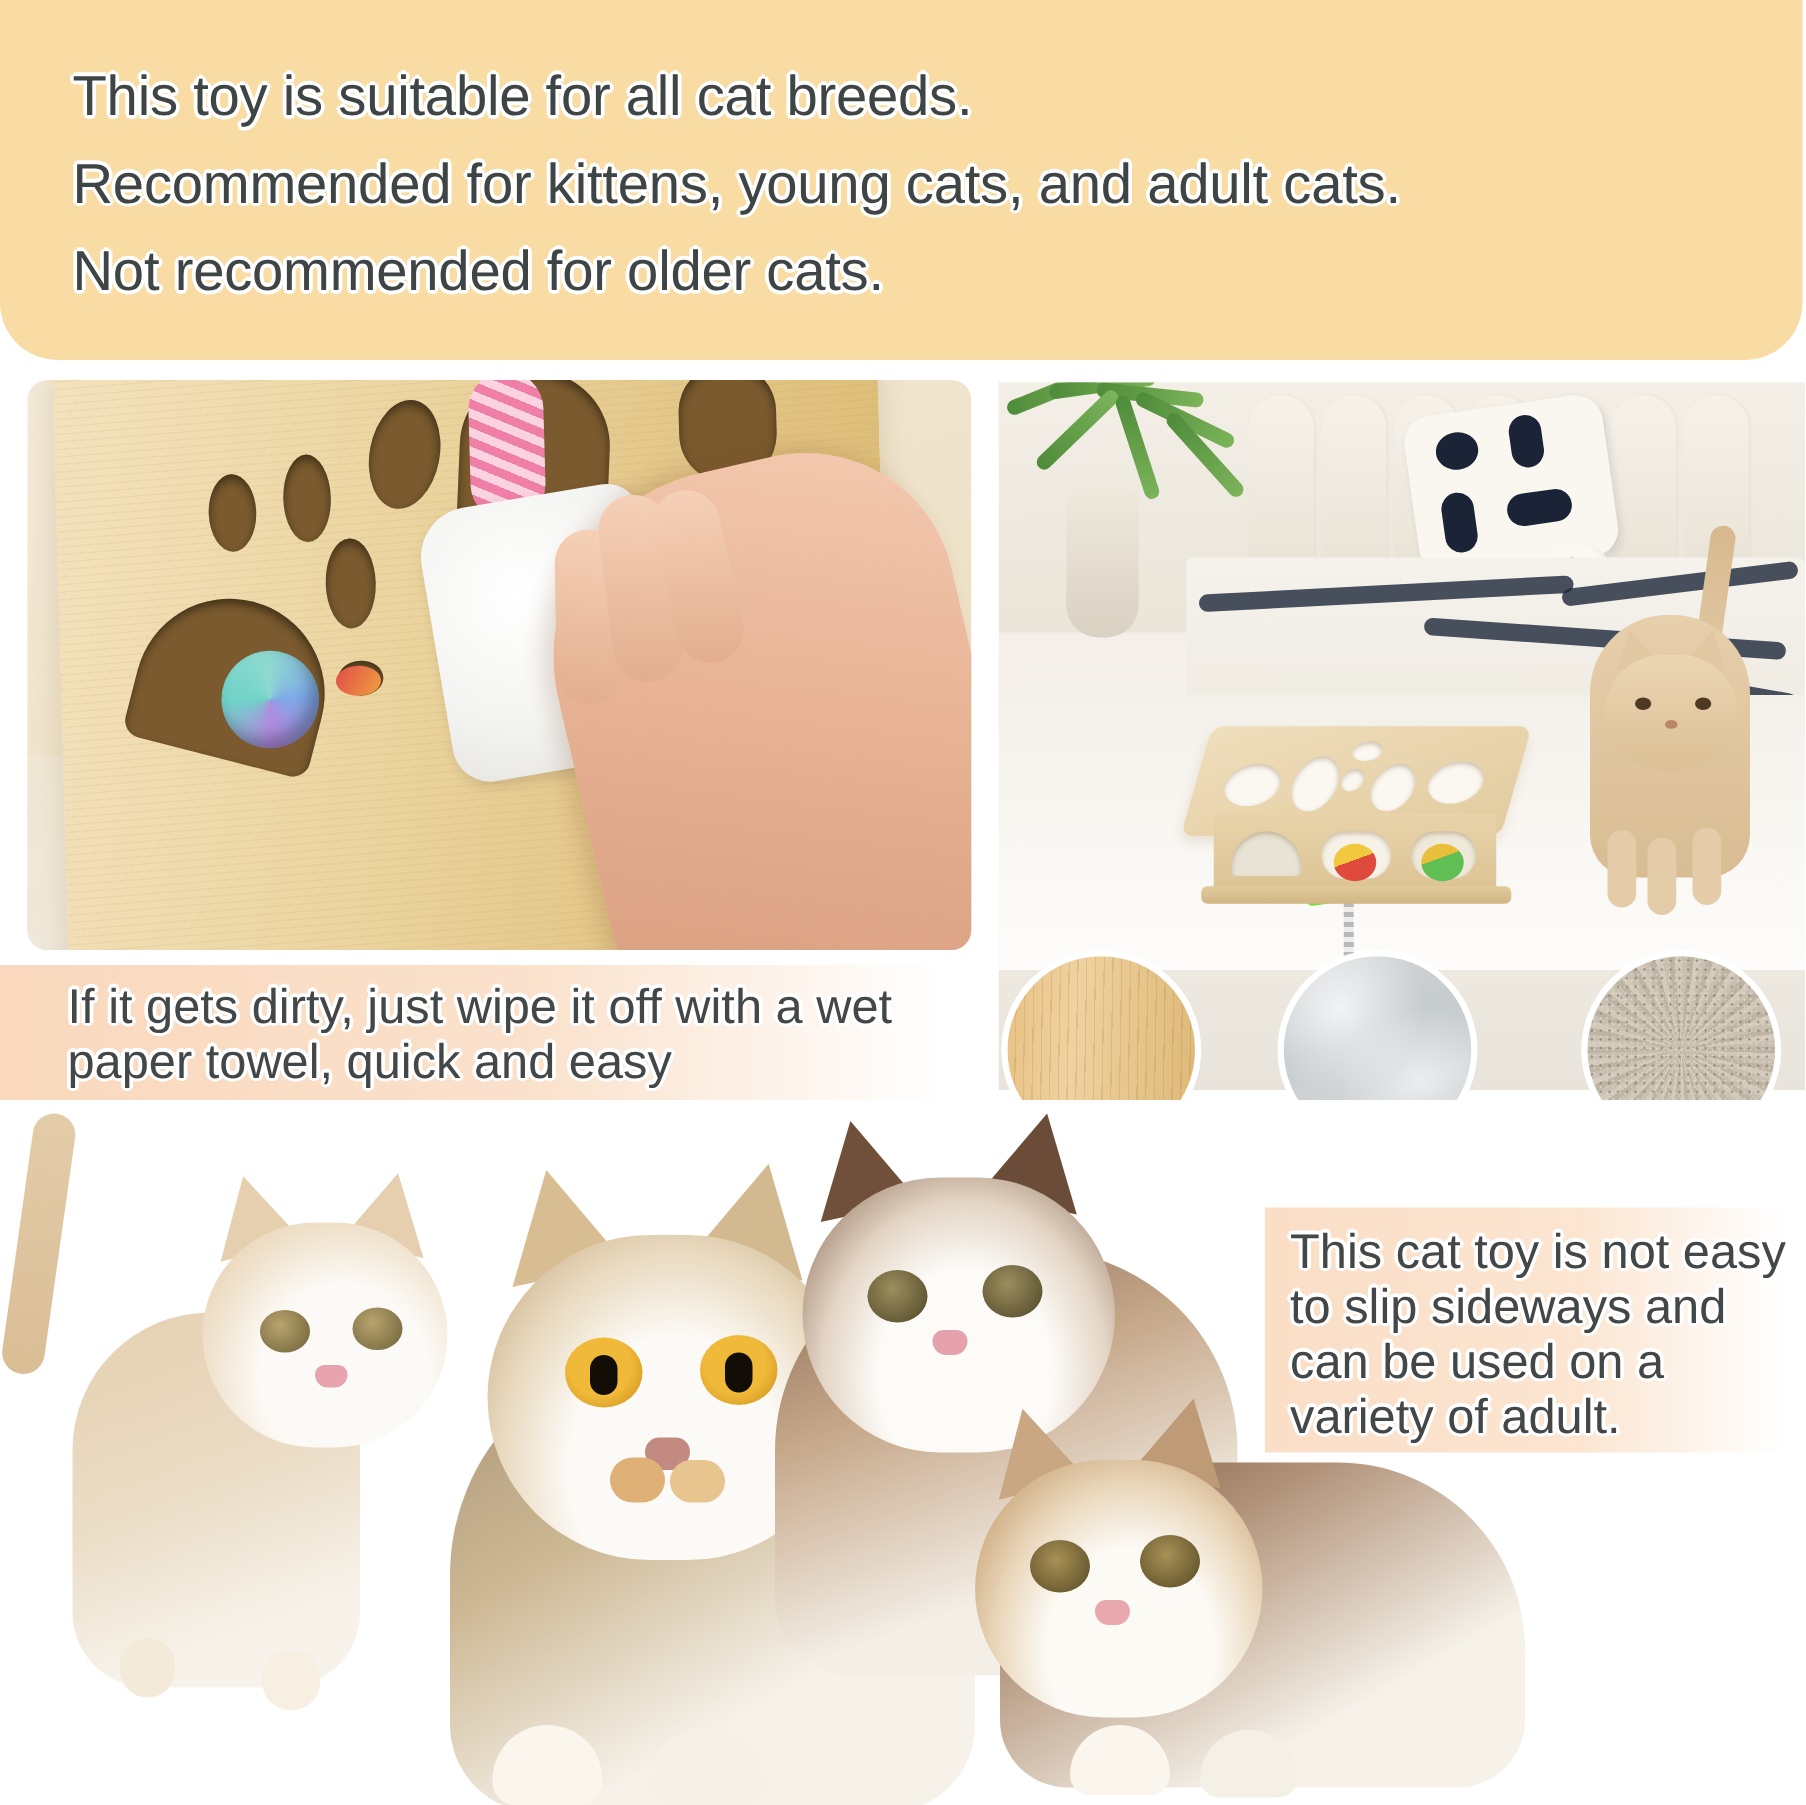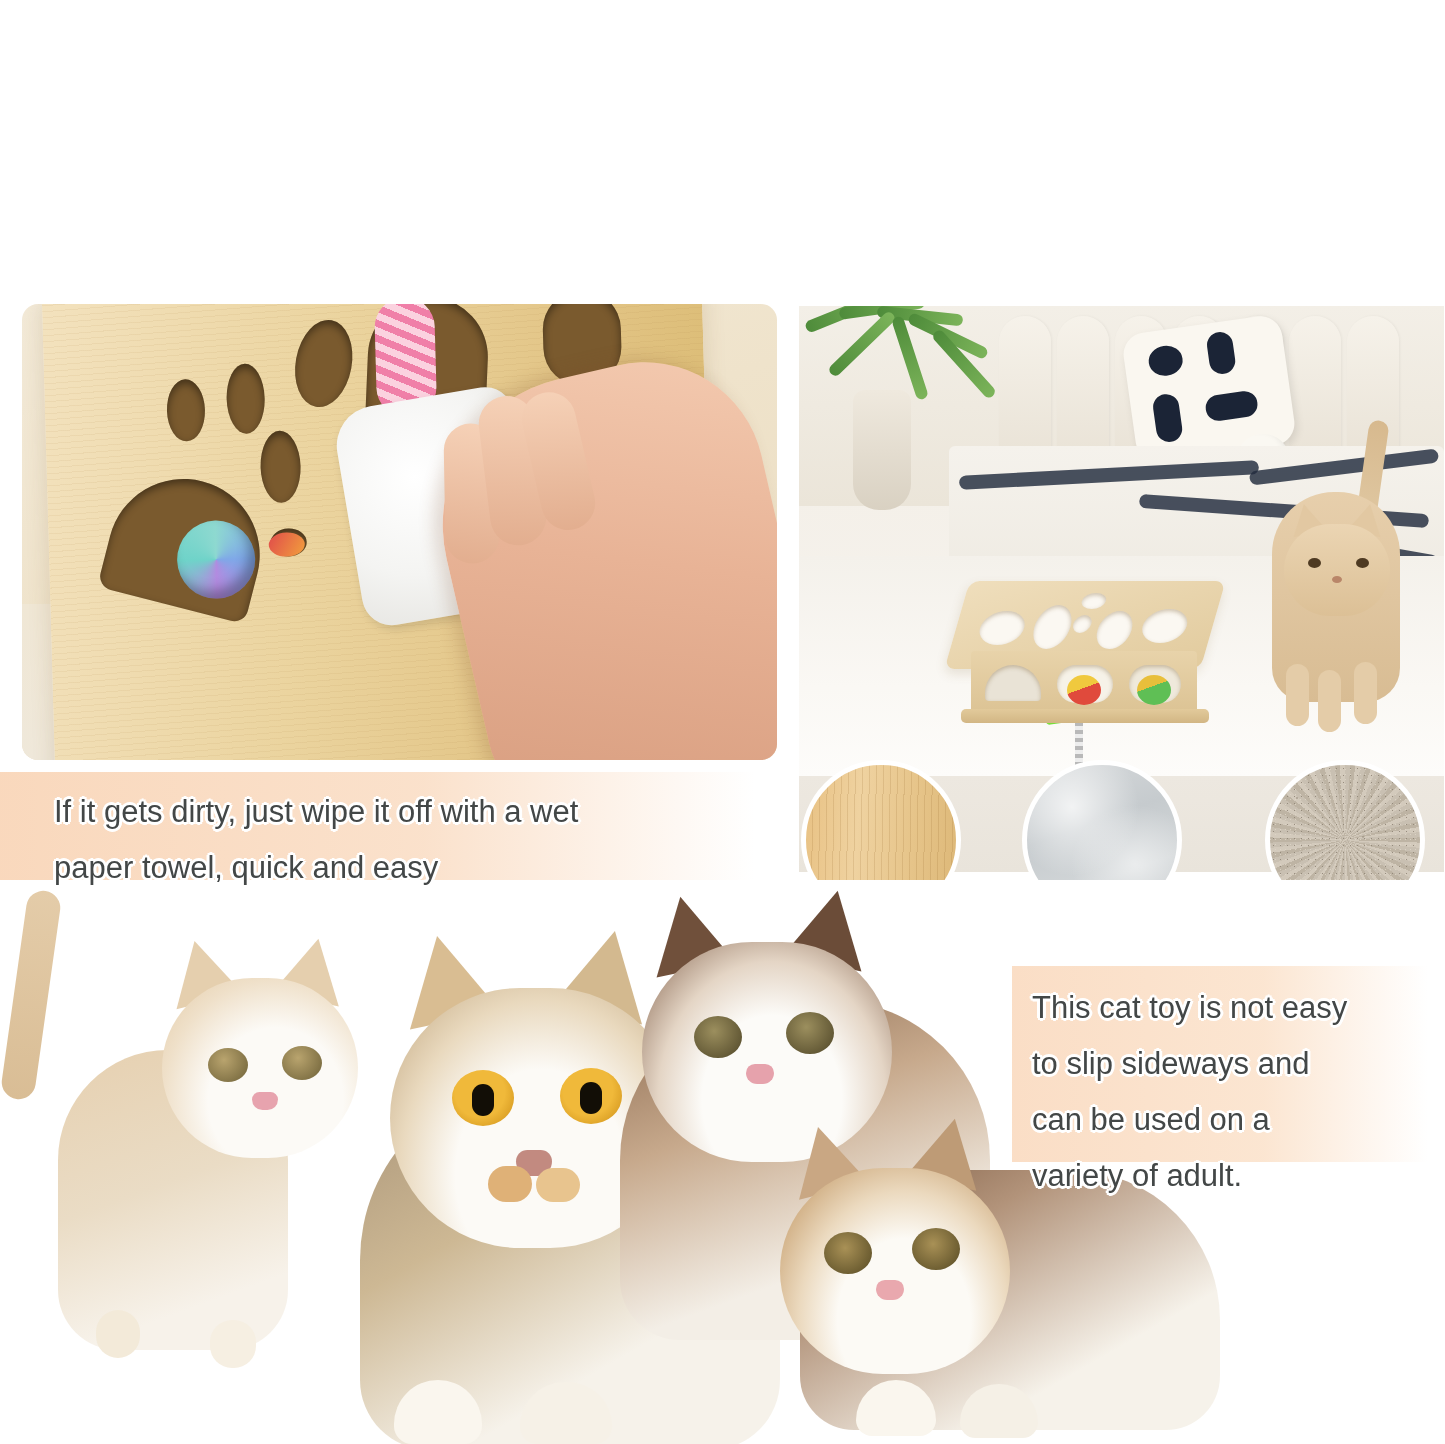--- a/index.html
+++ b/index.html
@@ -164,21 +164,21 @@
     background-image:
       radial-gradient(circle,#8d8375 0.9px,transparent 1px),
       radial-gradient(circle,#ded6c8 0.9px,transparent 1px);
     background-size:7px 7px, 5px 5px;
     background-position:0 0, 3px 2px;
     opacity:.85;}
 
   
   .caption{position:absolute;box-sizing:border-box;}
   .caption-text{
-    font-size:31px;line-height:56px;color:#434747;white-space:pre-line;
+    font-size:39px;line-height:44px;color:#434747;white-space:pre-line;
     text-shadow:
       2px 0 0 #fff,-2px 0 0 #fff,0 2px 0 #fff,0 -2px 0 #fff,
       2px 2px 0 #fff,-2px 2px 0 #fff,2px -2px 0 #fff,-2px -2px 0 #fff,
       3px 0 0 #fff,-3px 0 0 #fff,0 3px 0 #fff,0 -3px 0 #fff;
   }
   #caption-clean{
     left:0px;top:772px;width:770px;height:108px;padding:12px 0 0 54px;
     background:
       linear-gradient(to right, rgba(249,214,185,.95) 0%, rgba(250,222,198,.9) 55%, rgba(255,255,255,0) 98%),
       linear-gradient(to bottom, rgba(255,255,255,.25) 0%, rgba(255,255,255,0) 40%, rgba(255,255,255,.85) 100%);
@@ -188,20 +188,25 @@
     background:
       linear-gradient(to right, rgba(250,219,193,.92) 0%, rgba(251,226,203,.88) 60%, rgba(255,255,255,0) 99%),
       linear-gradient(to bottom, rgba(255,255,255,.30) 0%, rgba(255,255,255,0) 35%, rgba(255,255,255,.75) 100%);
   }
 </style>
 </head>
 <body>
 
 <div class="page">
 
+  <div class="banner">
+    <div class="banner-line">This toy is suitable for all cat breeds.</div>
+    <div class="banner-line">Recommended for kittens, young cats, and adult cats.</div>
+    <div class="banner-line">Not recommended for older cats.</div>
+  </div>
 
   <div class="photo" id="photo-wipe">
     <div class="floor-tile" style="left:0;top:300px;width:755px;height:160px;background:linear-gradient(180deg,#F0E7D5,#EFE8DA);"></div>
     <div class="floor-tile" style="left:400px;top:300px;width:3px;height:160px;background:#E2D6BE;"></div>
 
     <div class="board">
 
       <div class="hole" style="left:62px;top:196px;width:152px;height:128px;border-radius:76px 76px 14px 14px;transform:rotate(16deg);"></div>
       <div class="hole" style="left:122px;top:96px;width:38px;height:62px;"></div>
       <div class="hole" style="left:182px;top:82px;width:38px;height:70px;"></div>

